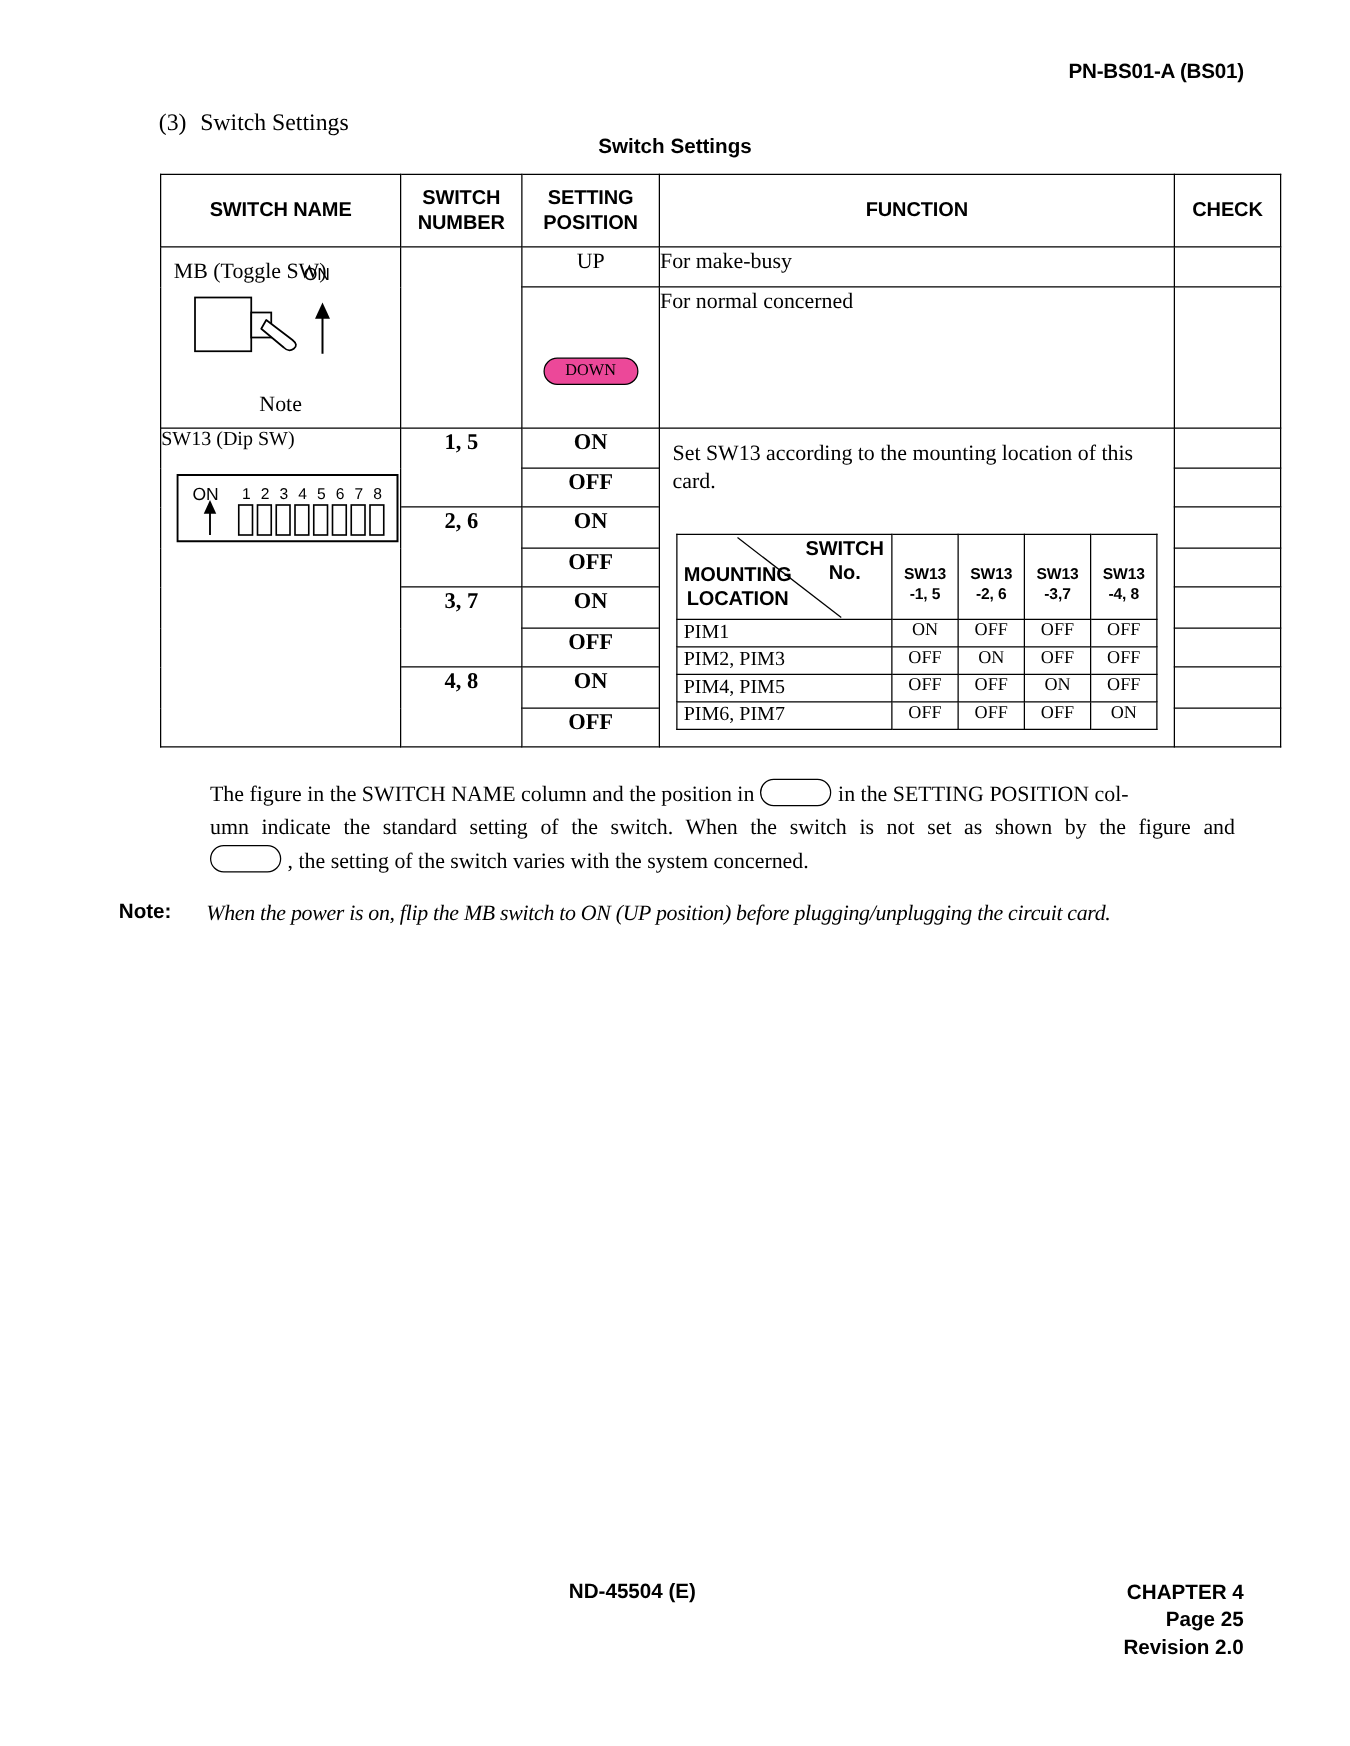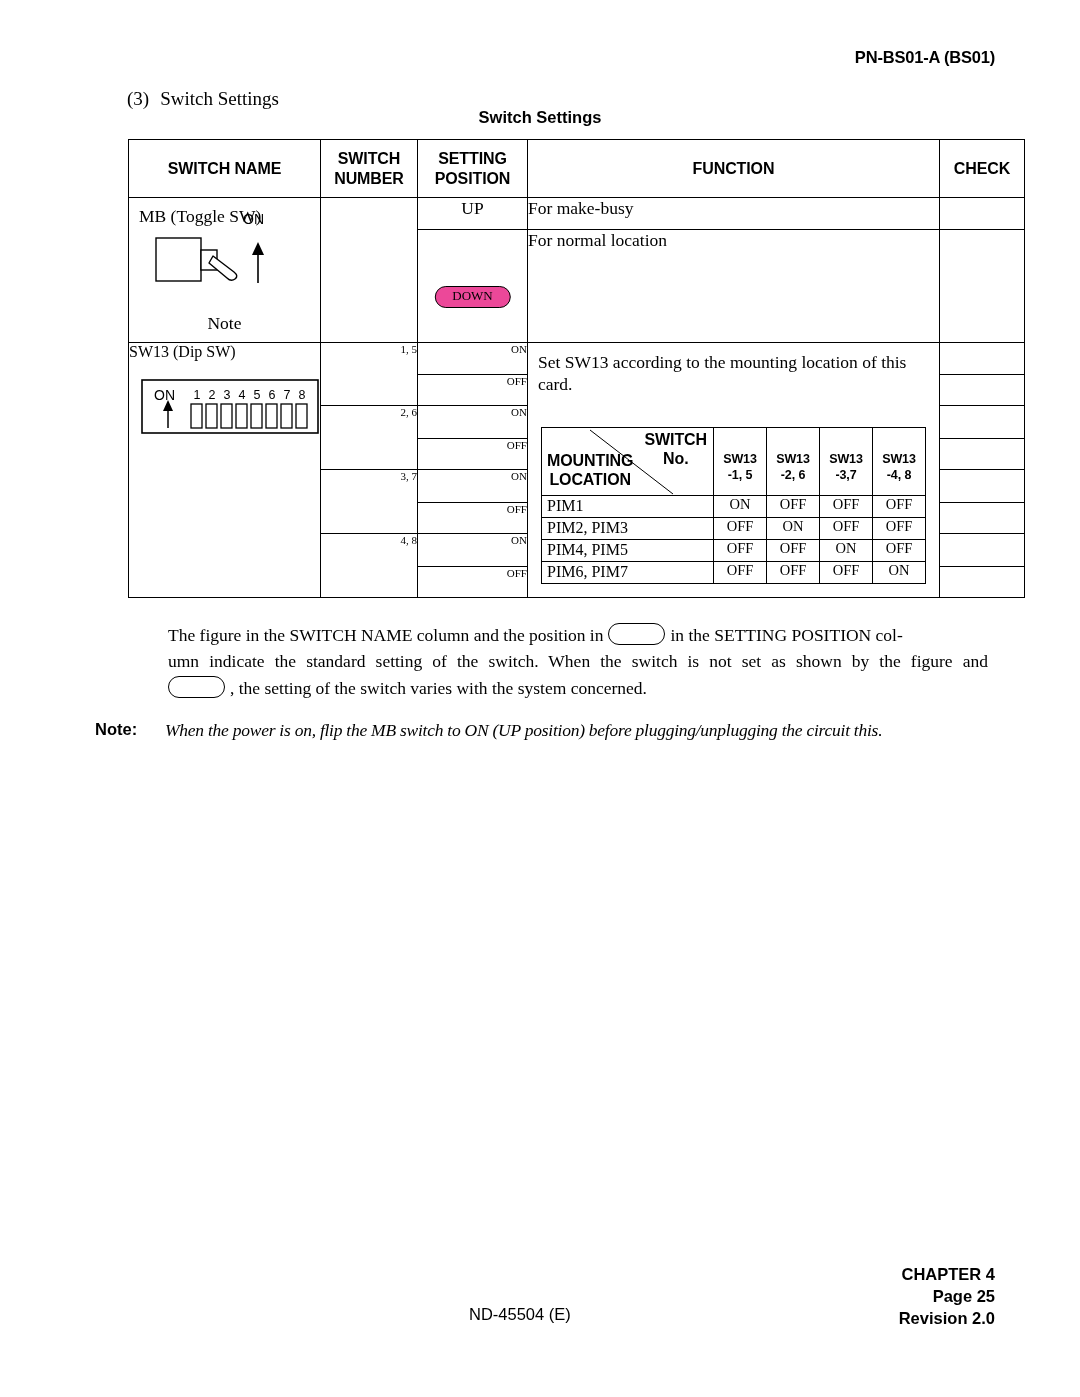--- a/index.html
+++ b/index.html
@@ -85,23 +85,24 @@
   .col-pos     { width: 110px; }
   .col-func    { width: 412px; }
   .col-check   { width: 85px; }
 
   .cell-text {
     font-size: 17.5px;
     padding: 8px 0 0 10px;
     line-height: 1.25;
   }
   .cell-center {
-    font-size: 11px;
-    text-align: right;
+    font-size: 18px;
+    text-align: center;
     vertical-align: middle;
+    font-weight: bold;
   }
 
   
   .sw-name-cell { position: relative; height: 145px; }
   .sw-name-cell .label {
     font-size: 17.5px;
     padding: 8px 0 0 10px;
   }
   .note-word {
     position: absolute;
@@ -273,25 +274,24 @@
     font-style: italic;
     font-size: 17.5px;
     white-space: nowrap;
     letter-spacing: -0.25px;
   }
 
   
   .footer-doc {
     position: absolute;
     left: 455px;
-    top: 1305px;
-    font-family: "Liberation Sans", sans-serif;
-    font-weight: normal;
+    top: 1264px;
+    font-family: "Liberation Sans", sans-serif;
+    font-weight: bold;
     font-size: 16.5px;
-    margin-left: 14px;
   }
   .footer-right {
     position: absolute;
     right: 85px;
     top: 1264px;
     text-align: right;
     font-family: "Liberation Sans", sans-serif;
     font-weight: bold;
     font-size: 16.5px;
     line-height: 1.33;
@@ -353,21 +353,21 @@
         <td rowspan="2"></td>
         <td class="pos-up">UP</td>
         <td class="cell-text">For make-busy</td>
         <td></td>
       </tr>
 
       <tr>
         <td class="pos-down-cell">
           <div class="pill">DOWN</div>
         </td>
-        <td class="cell-text">For normal location</td>
+        <td class="cell-text">For normal concerned</td>
         <td></td>
       </tr>
 
       <tr>
         <td class="dip-name-cell" rowspan="8">
           <div class="label">SW13 (Dip SW)</div>
           <div class="dip-fig">
             <svg width="180" height="56" viewBox="0 0 180 56">
               <rect x="1" y="1" width="176" height="53" fill="#fff" stroke="#000" stroke-width="1.6"></rect>
               <text x="13" y="21" font-family="Liberation Sans, sans-serif" font-size="14" fill="#000">ON</text>
@@ -509,21 +509,21 @@
   </table>
 
   <div class="explain">
     <span class="line"><span>The figure in the SWITCH NAME column and the position in</span><span class="inline-pill"></span><span>in the SETTING POSITION col-</span></span>
     <span class="line l2">umn indicate the standard setting of the switch. When the switch is not set as shown by the figure and</span>
     <span class="line"><span class="inline-pill" style="margin-left:0"></span><span>, the setting of the switch varies with the system concerned.</span></span>
   </div>
 
   <div class="note-block">
     <span class="note-label">Note:</span>
-    <span class="note-text">When the power is on, flip the MB switch to ON (UP position) before plugging/unplugging the circuit this.</span>
+    <span class="note-text">When the power is on, flip the MB switch to ON (UP position) before plugging/unplugging the circuit card.</span>
   </div>
 
   <div class="footer-doc">ND-45504 (E)</div>
   <div class="footer-right">
     <div>CHAPTER 4</div>
     <div>Page 25</div>
     <div>Revision 2.0</div>
   </div>
 
 </div>

